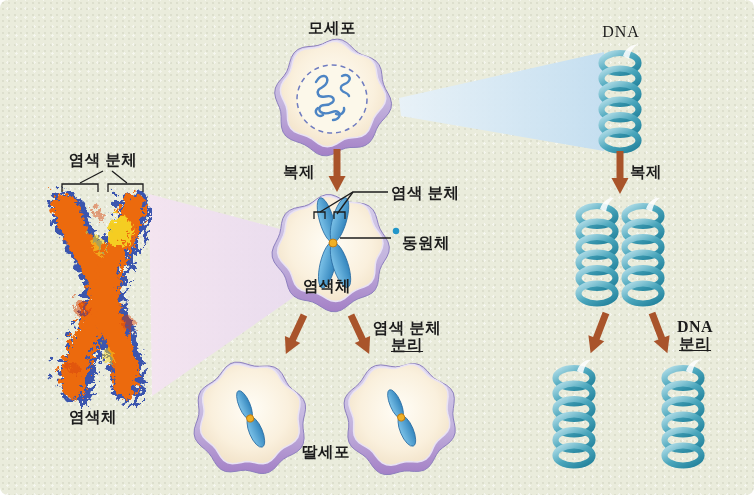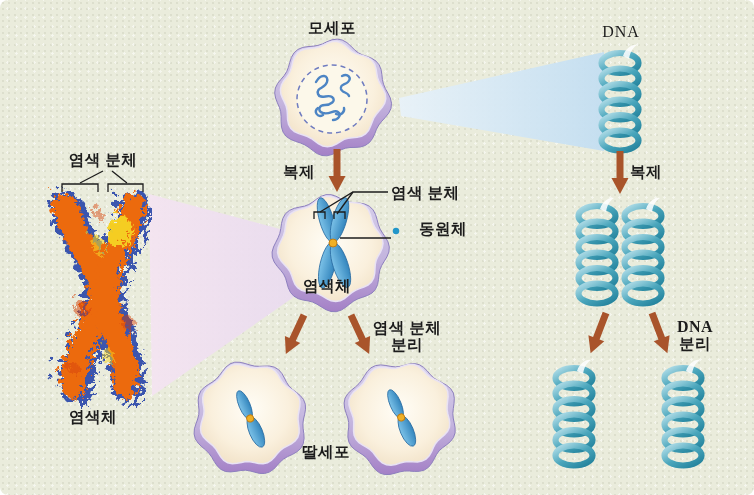--- a/index.html
+++ b/index.html
@@ -23,21 +23,21 @@
     font-weight:700;
     font-size:15.5px;
     color:#1c1c1c;
     white-space:nowrap;
     letter-spacing:.5px;
     line-height:17px;
     text-align:center;
   }
   .lb.latin{font-weight:400;font-size:16px;letter-spacing:1px;}
   .lb.left-anchor{transform:translate(0,-50%);text-align:left;}
-  .lb .l2{font-size:15.5px;}
+  .lb .l2{font-size:15.5px;text-decoration:underline;}
 </style>
 </head>
 <body>
 
 <div class="stage">
 
   <svg id="scene" width="754" height="495" viewBox="0 0 754 495">
     <defs>
       <linearGradient id="memG" x1="0" y1="0" x2="0" y2="1">
         <stop offset="0" stop-color="#d8d2ec"></stop>
@@ -210,21 +210,21 @@
       <circle cx="396" cy="231" r="3.2" fill="#2196c9" stroke="none"></circle>
     </g>
   </svg>
 
   <div class="lb" style="left:332px;top:27px;">모세포</div>
   <div class="lb latin" style="left:621px;top:31px;">DNA</div>
   <div class="lb" style="left:299px;top:171px;">복제</div>
   <div class="lb" style="left:646px;top:171px;">복제</div>
   <div class="lb" style="left:103px;top:159px;">염색 분체</div>
   <div class="lb left-anchor" style="left:391px;top:192px;">염색 분체</div>
-  <div class="lb left-anchor" style="left:402px;top:228px;margin-left:17px;">동원체</div>
+  <div class="lb left-anchor" style="left:402px;top:242px;">동원체</div>
   <div class="lb" style="left:327px;top:285px;">염색체</div>
   <div class="lb" style="left:93px;top:416px;">염색체</div>
   <div class="lb" style="left:407px;top:336px;">
     <div>염색 분체</div>
     <div class="l2">분리</div>
   </div>
   <div class="lb" style="left:326px;top:451px;">딸세포</div>
   <div class="lb" style="left:695px;top:335px;">
     <div class="latin" style="font-size:16px;">DNA</div>
     <div class="l2">분리</div>

